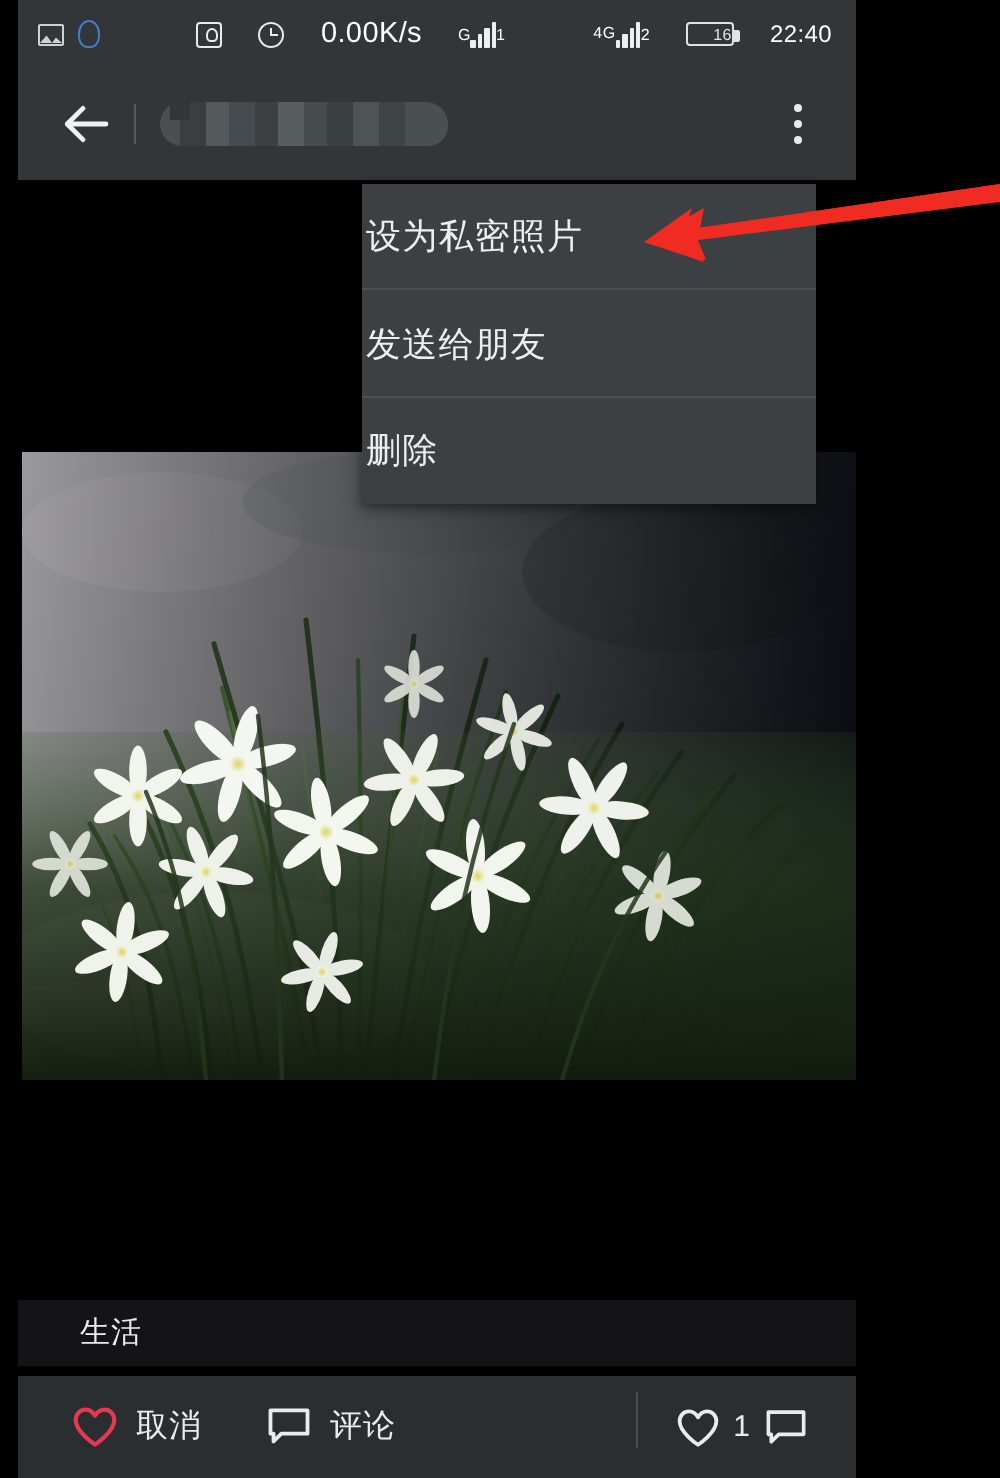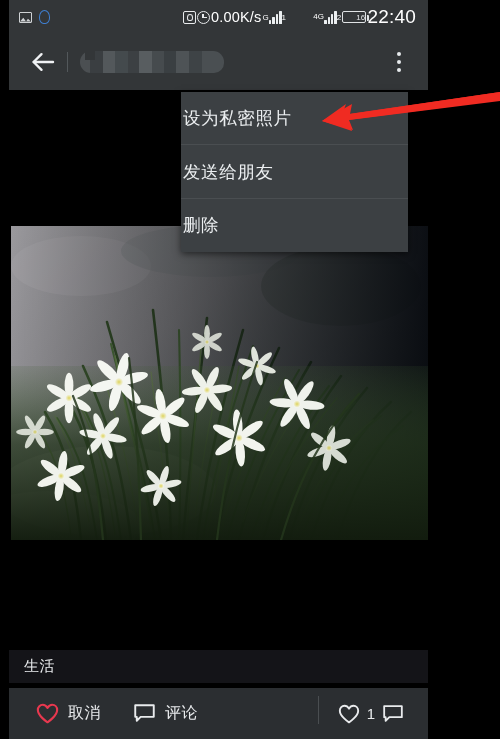--- a/index.html
+++ b/index.html
@@ -27,21 +27,21 @@
   #statusbar {
     position: absolute; left: 9px; top: 0;
     width: 419px; height: 34px;
     background: #333638;
     display: flex; align-items: center;
     color: #fff;
   }
   .sb-left { display: flex; align-items: center; gap: 7px; padding-left: 10px; }
   .sb-right {
     margin-left: auto; display: flex; align-items: center;
-    gap: 1px; padding-right: 12px;
+    gap: 18px; padding-right: 12px;
     font-size: 14.5px; letter-spacing: 0.2px;
   }
   .sb-icon { display: inline-flex; align-items: center; }
   .ico-screenshot {
     width: 13px; height: 11px; border: 1.4px solid #cfd2d4;
     border-radius: 1px; position: relative; overflow: hidden;
   }
   .ico-screenshot::after {
     content: ""; position: absolute; left: 0; bottom: 0;
     width: 100%; height: 5px; background: #cfd2d4;
@@ -85,21 +85,21 @@
   .battery {
     width: 24px; height: 12px; border: 1.4px solid #e0e3e5;
     border-radius: 2px; position: relative;
     display: flex; align-items: center; justify-content: flex-end;
     font-size: 8px; color: #e0e3e5;
   }
   .battery::after {
     content: ""; position: absolute; right: -3.6px; top: 3px;
     width: 2.4px; height: 6px; background: #e0e3e5; border-radius: 0 1px 1px 0;
   }
-  .clocktext { font-size: 19px; }
+  .clocktext { font-size: 12px; }
 
   
   #toolbar {
     position: absolute; left: 9px; top: 34px;
     width: 419px; height: 56px;
     background: #333638;
     display: flex; align-items: center;
   }
   #back-arrow {
     width: 44px; height: 44px; margin-left: 12px;
@@ -176,21 +176,21 @@
     width: 500px; height: 739px;
     z-index: 12; pointer-events: none;
   }
 
   
   #caption-bar {
     position: absolute; left: 9px; top: 650px;
     width: 419px; height: 33px;
     background: #141418;
     display: flex; align-items: center;
-    padding-left: 15px;
+    padding-left: 31px;
     color: #e9ebed; font-size: 15px; letter-spacing: .5px;
   }
   #action-bar {
     position: absolute; left: 9px; top: 688px;
     width: 419px; height: 51px;
     background: #2b2e31;
     display: flex; 
     color: #e9ebed;
   }
   .act-group {

